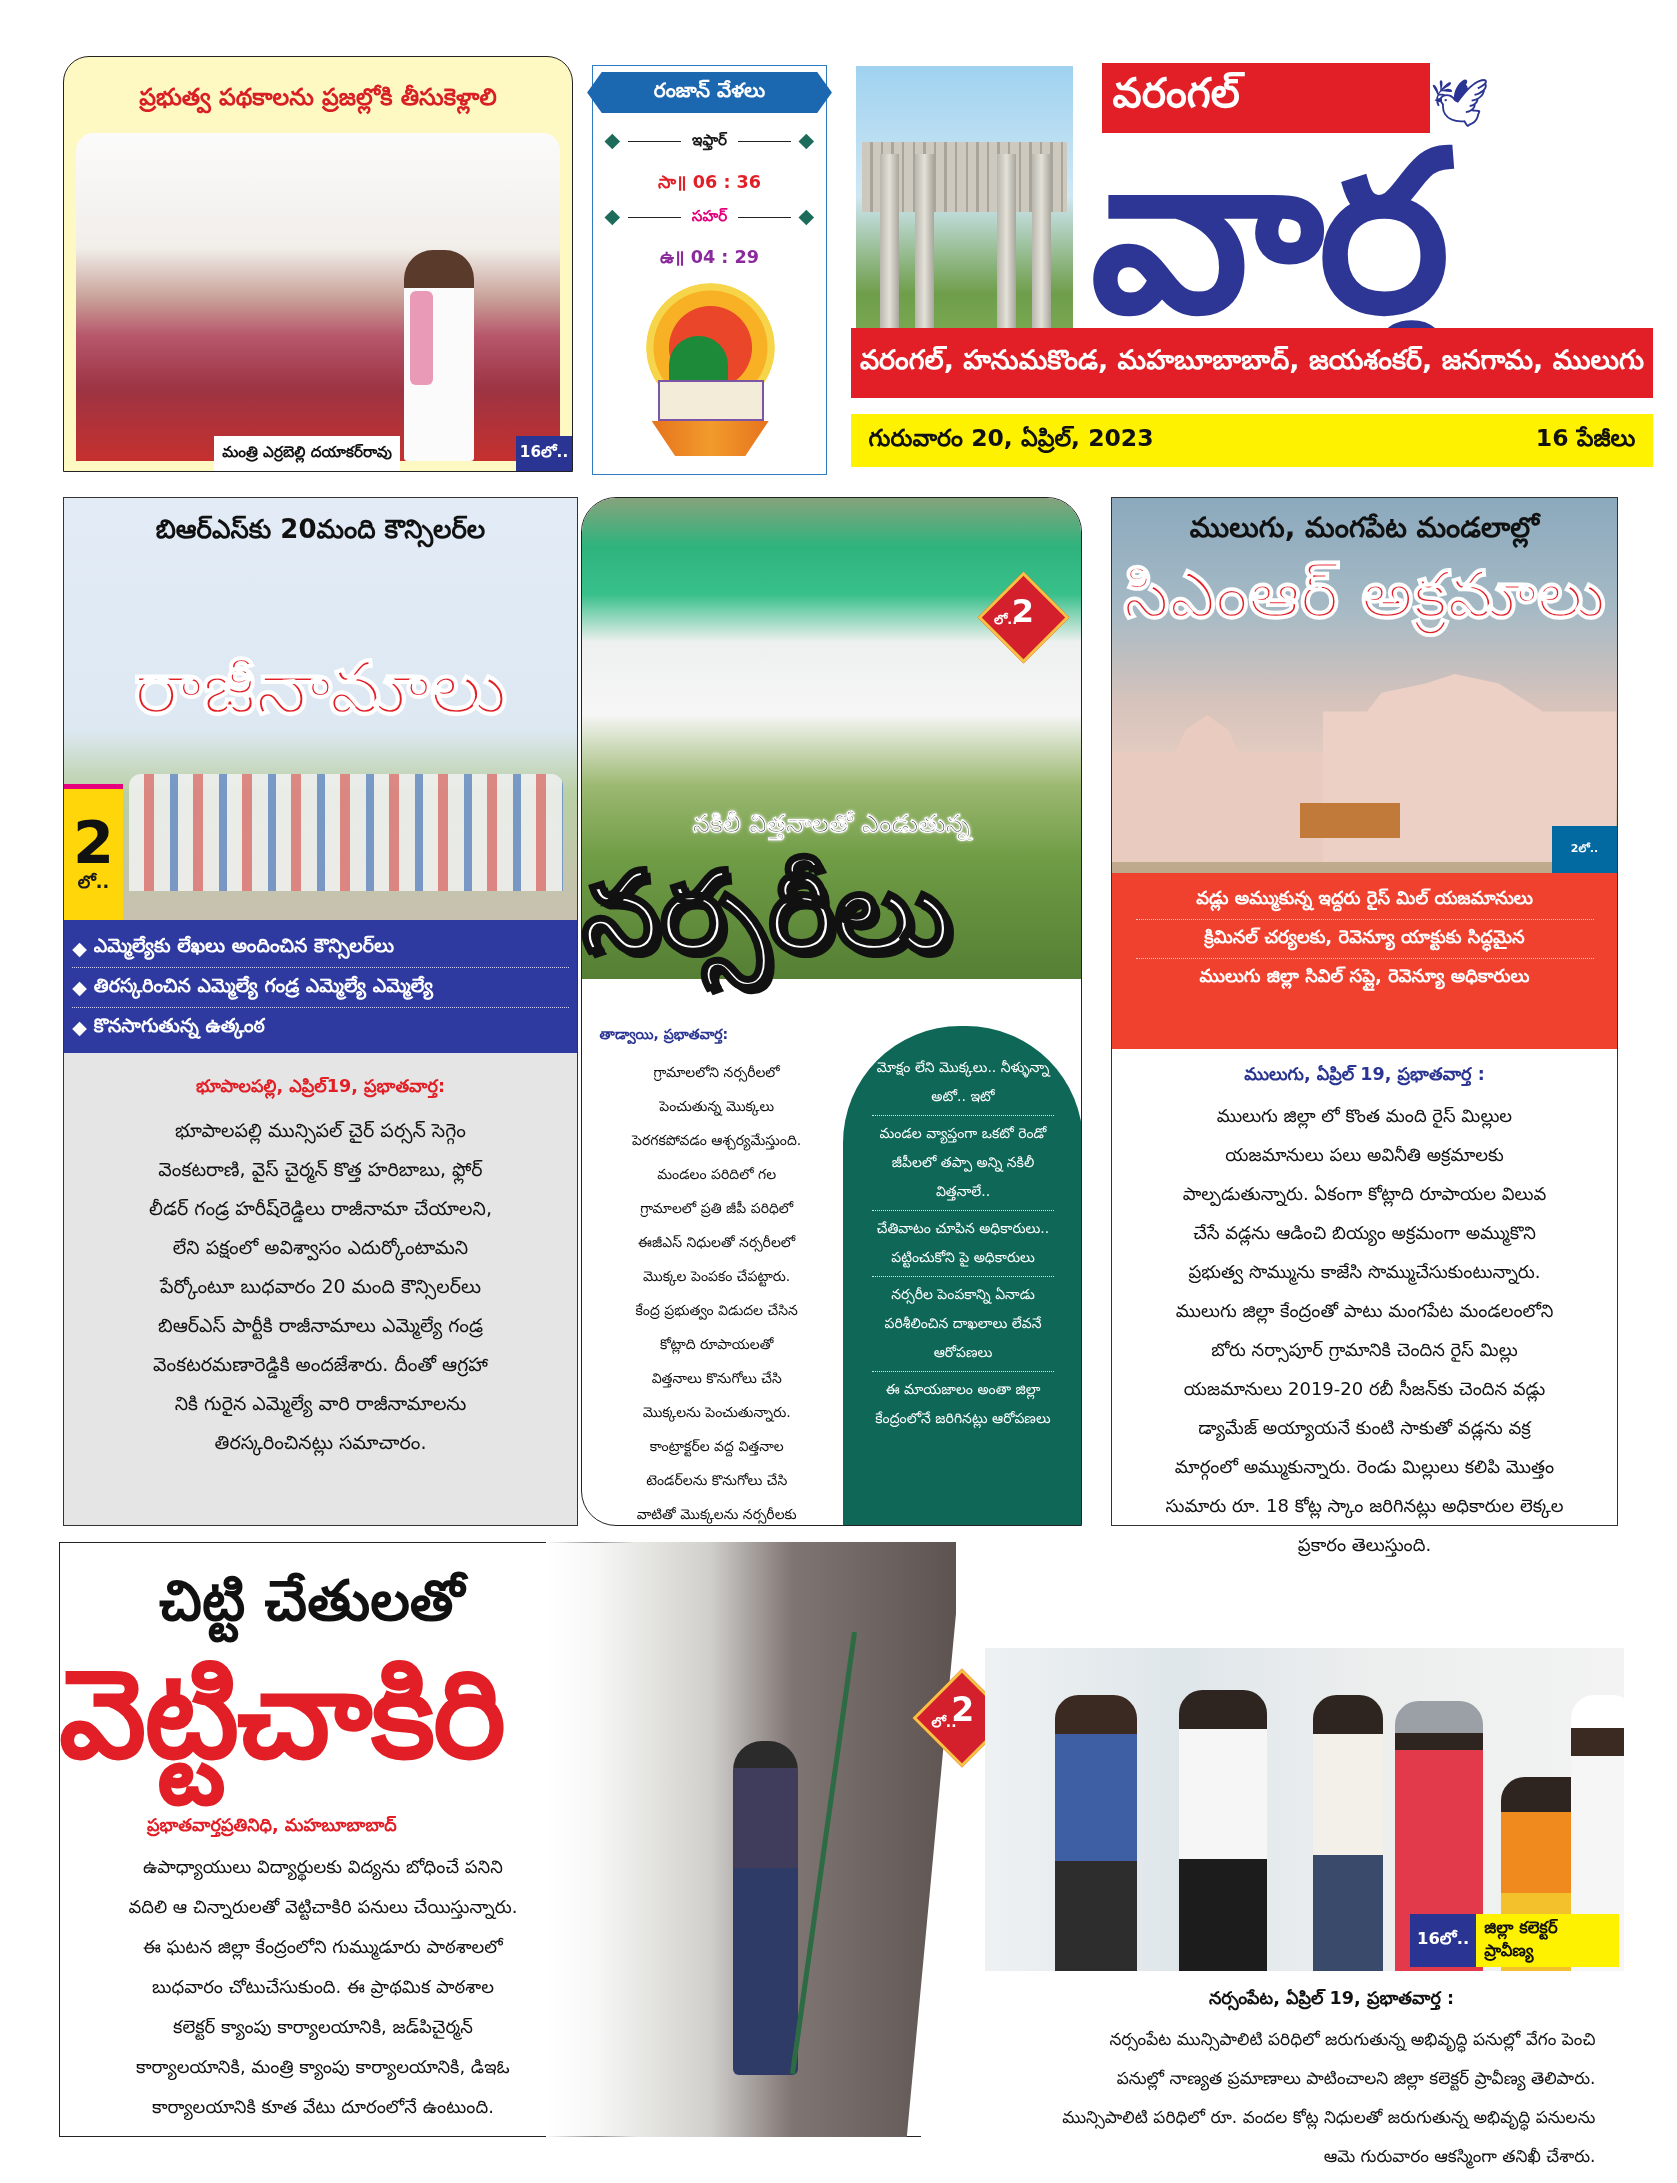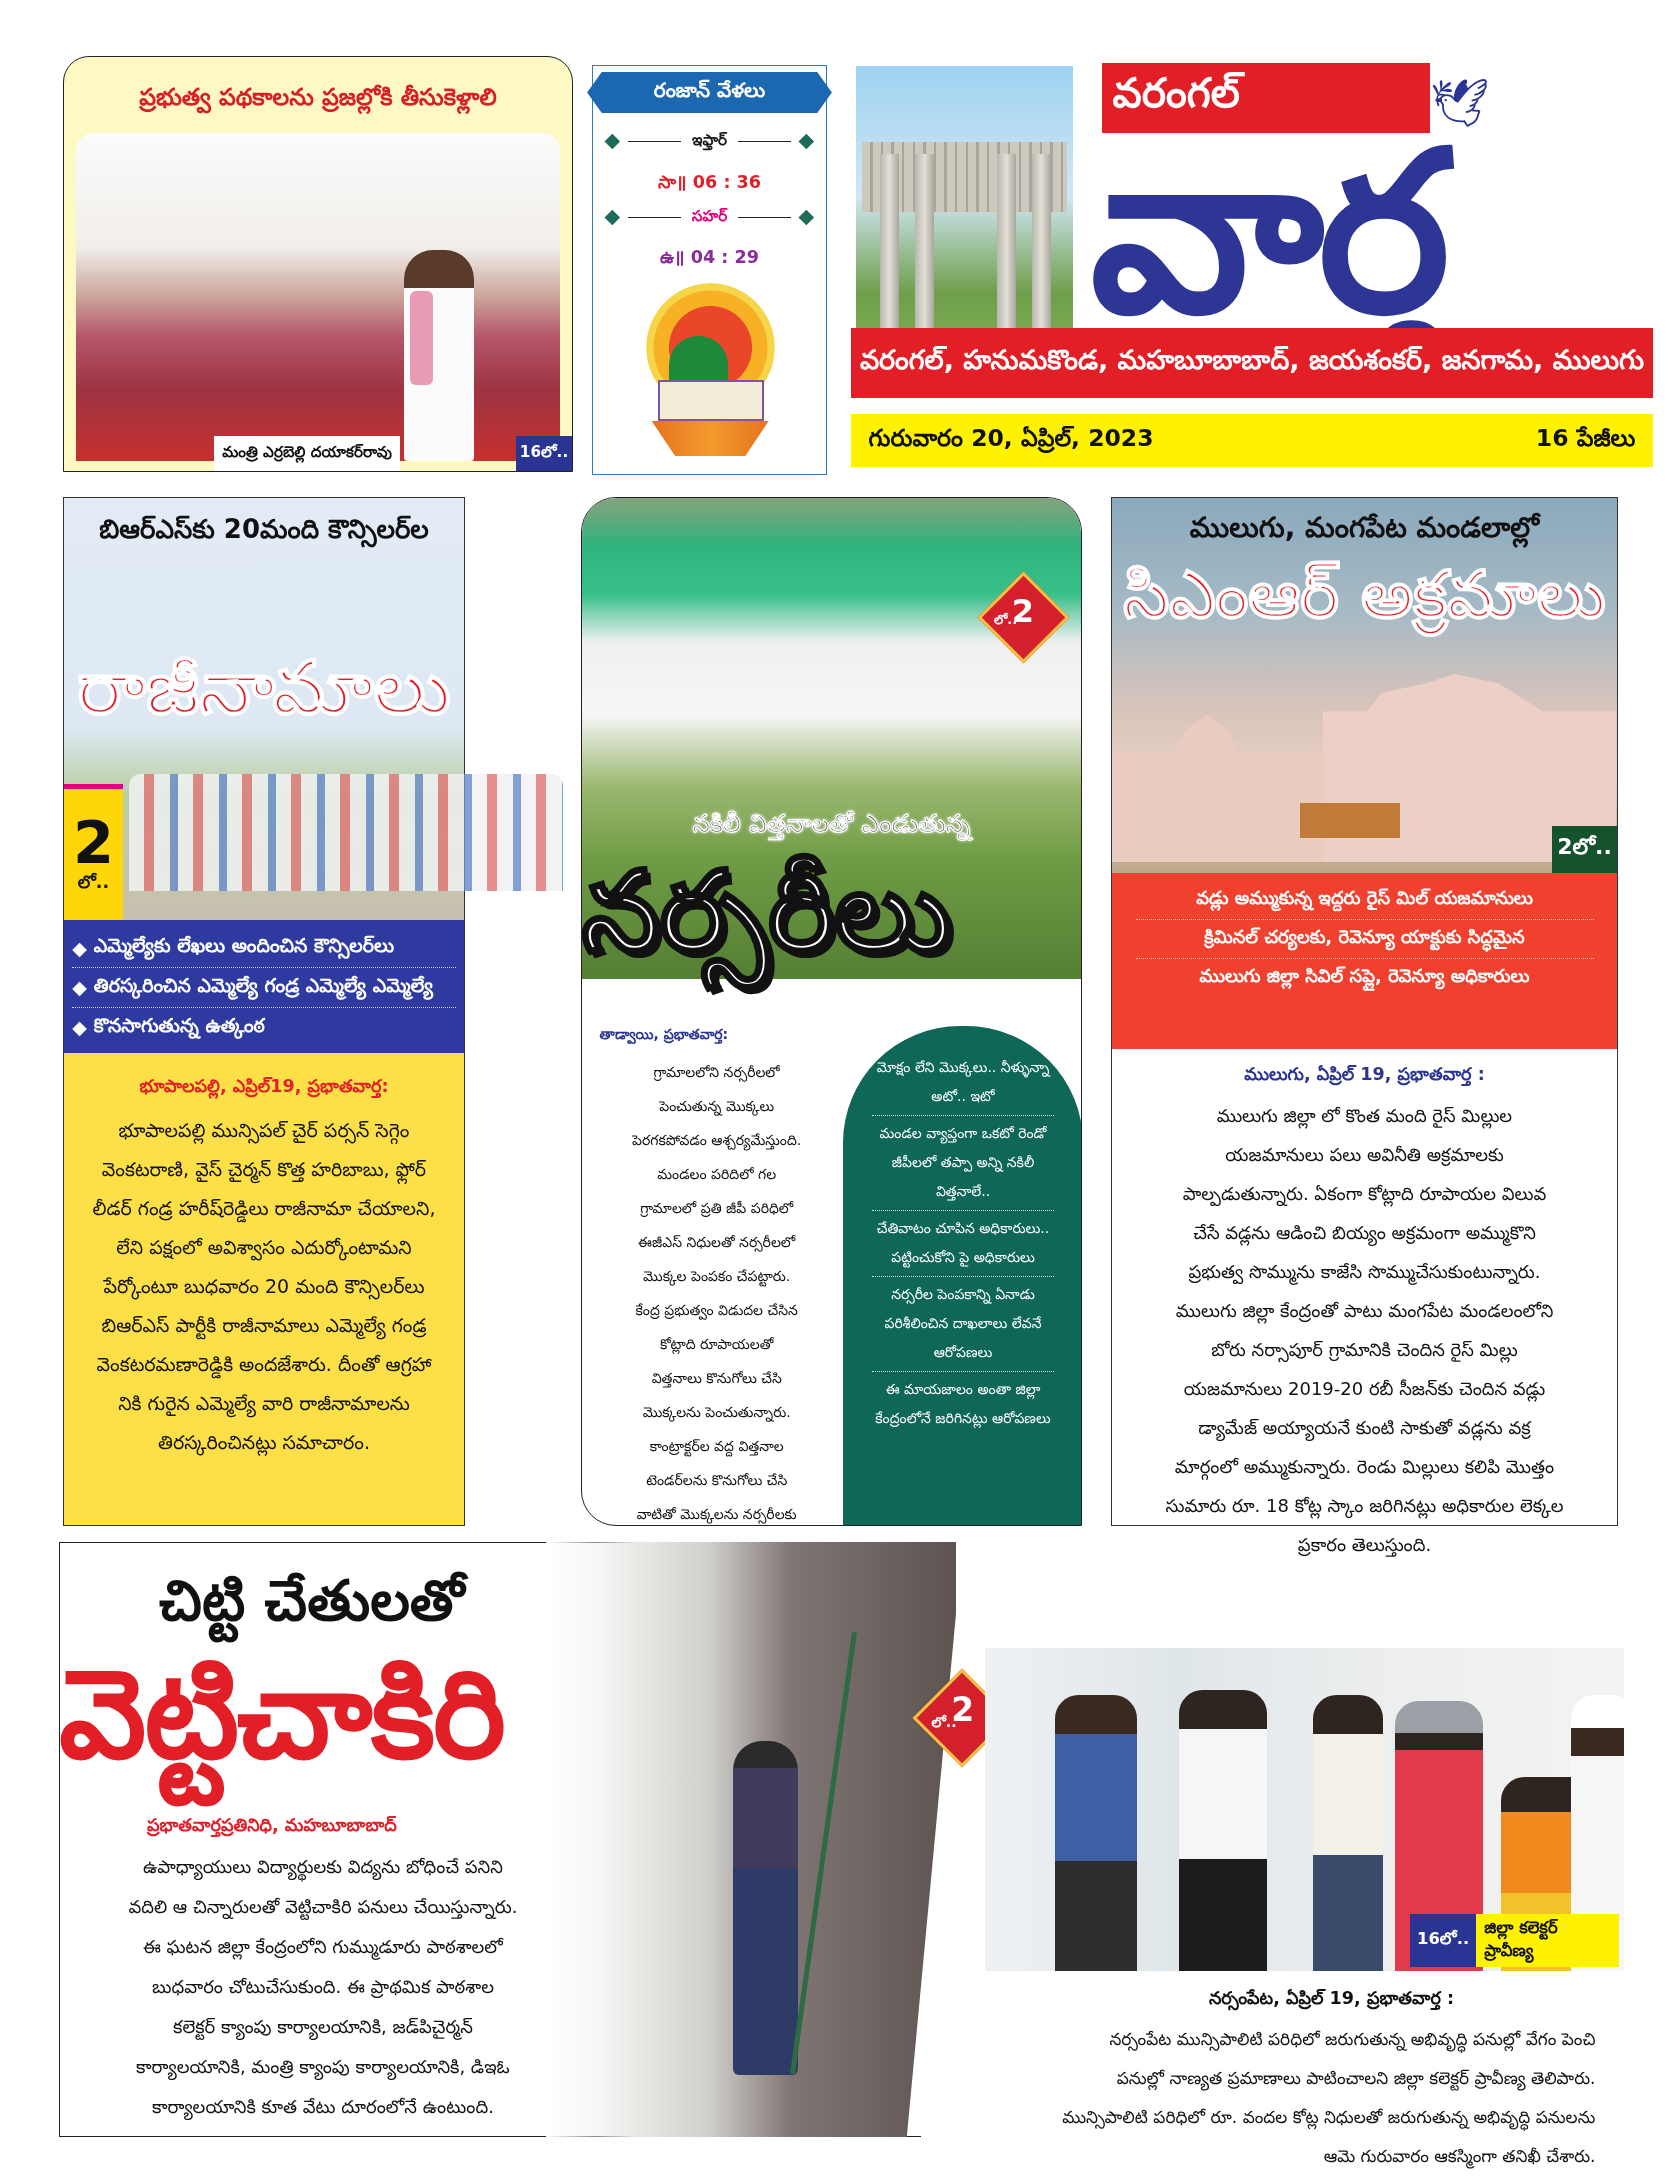--- a/index.html
+++ b/index.html
@@ -38,21 +38,21 @@
   #mast-photo .lintel { position: absolute; left: 5.9px; top: 76px; width: 205px; height: 70px; background: repeating-linear-gradient(90deg, #cdc9bf 0 8.2px, #a9a59b 8.2px 10.6px); }
   #mast-logo { left: 1102px; top: 63px; width: 551px; height: 328px; }
   #mast-logo .kicker { position: absolute; left: 0; top: 0; width: 328px; height: 70px; background: #e21f26; color: #fff; font-size: 41px; font-weight: bold; display: flex; align-items: center; padding-left: 10.6px; }
   #mast-logo .bird { position: absolute; left: 328px; top: 11.7px; font-size: 47px; color: #2a3593; }
   #mast-logo .title { position: absolute; left: -11.7px; top: 47px; font-size: 223px; line-height: 246px; font-weight: bold; color: #2d3694; letter-spacing: -5.9px; }
   #mast-logo .underline { position: absolute; left: 0; top: 311px; width: 516px; height: 8.2px; background: #e21f26; }
   #mast-districts { left: 851px; top: 328px; width: 802px; height: 70px; background: #e21f26; color: #fff; font-size: 27px; font-weight: bold; display: flex; align-items: center; justify-content: center; }
   #mast-date { left: 851px; top: 414px; width: 802px; height: 53px; background: #fff200; color: #111; font-size: 23.5px; font-weight: bold; display: flex; align-items: center; justify-content: space-between; padding: 0 17.6px; }
 
   
-  #brs { left: 63px; top: 497px; width: 402px; height: 1029px; border: 1.8px solid #333; background: #fde047; padding-left: 15px; }
+  #brs { left: 63px; top: 497px; width: 515px; height: 1029px; border: 1.8px solid #333; background: #e5e5e5; padding-left: 15px; }
   #brs .hero { position: absolute; left: 0; top: 0; width: 100%; height: 422px; background: linear-gradient(180deg, #e3ecf6 0%, #dde8f2 55%, #b9cfa4 70%, #c8c0b0 100%); }
   #brs .kicker { position: absolute; left: 0; right: 0; top: 16.4px; text-align: center; font-size: 26px; font-weight: bold; color: #111; }
   #brs .h1 { position: absolute; left: 0; right: 0; top: 70px; text-align: center; font-size: 56px; font-weight: bold; color: #2a3593; }
   #brs .h2 { position: absolute; left: 0; right: 0; top: 147px; text-align: center; font-size: 73px; font-weight: bold; color: #e21f26; -webkit-text-stroke: 1.8px #fff; }
   #brs .crowd { position: absolute; left: 65px; top: 276px; width: 434px; height: 117px; background: repeating-linear-gradient(90deg, #f2f2f2 0 15.2px, #e07a7a 15.2px 24.6px, #f0f0f0 24.6px 41px, #6c8fc9 41px 49px); opacity: .85; border-radius: 11.7px 11.7px 0 0; }
   #brs .ref { position: absolute; left: 0; top: 286px; width: 59px; height: 136px; background: #ffd60a; border-top: 5.9px solid #e6007e; display: flex; flex-direction: column; align-items: center; justify-content: center; }
   #brs .ref .num { font-size: 59px; font-weight: 900; color: #111; line-height: 1; }
   #brs .ref .lo { font-size: 17.6px; font-weight: bold; }
   #brs .bullets { position: absolute; left: 0; top: 422px; width: 100%; height: 133px; background: #2e3aa0; padding: 8.2px 8.2px; }
   #brs .bullet { color: #fff; font-size: 19px; font-weight: bold; padding: 5.9px 0; border-bottom: 1.8px dotted #cfd4f5; display: flex; gap: 7px; align-items: center; }
@@ -75,21 +75,21 @@
   #nursery .sidebar .item:last-child { border-bottom: none; }
 
   
   #cmr { left: 1111px; top: 497px; width: 507px; height: 1029px; border: 1.8px solid #333; background: #fff; }
   #cmr .photo { position: absolute; left: 0; top: 0; width: 100%; height: 375px; background: linear-gradient(180deg, #8ba9bd 0%, #a6bac5 30%, #d7c3bb 55%, #e8cfc4 75%, #c9b69b 90%, #bda78a 100%); }
   #cmr .bld1 { position: absolute; left: 0; top: 217px; width: 211px; height: 147px; background: #e9cbc0; clip-path: polygon(0 25%, 30% 25%, 35% 10%, 45% 0, 55% 10%, 60% 25%, 100% 25%, 100% 100%, 0 100%); }
   #cmr .bld2 { position: absolute; left: 211px; top: 176px; width: 293px; height: 188px; background: #ecd0c6; clip-path: polygon(0 20%, 15% 20%, 20% 10%, 35% 5%, 45% 0, 60% 5%, 75% 20%, 100% 20%, 100% 100%, 0 100%); }
   #cmr .truck { position: absolute; left: 188px; top: 305px; width: 100px; height: 35px; background: #c27a3a; }
   #cmr .kicker { position: absolute; left: 0; right: 0; top: 13px; text-align: center; font-size: 28px; font-weight: bold; color: #111; }
   #cmr .h1 { position: absolute; left: 0; right: 0; top: 59px; text-align: center; font-size: 65px; font-weight: 900; color: #e21f26; -webkit-text-stroke: 1.8px #fff; }
-  #cmr .ref { position: absolute; right: 0; top: 328px; width: 65px; height: 47px; background: #14532d; color: #fff; font-size: 22px; font-weight: bold; display: flex; align-items: center; justify-content: center; }
+  #cmr .ref { position: absolute; right: 0; top: 328px; width: 65px; height: 47px; background: #0369a1; color: #fff; font-size: 11px; font-weight: bold; display: flex; align-items: center; justify-content: center; }
   #cmr .redbox { position: absolute; left: 0; top: 375px; width: 100%; height: 176px; background: #f0412f; padding: 8.2px 23.5px; }
   #cmr .redbox .line { color: #fff; font-size: 18px; font-weight: bold; text-align: center; padding: 5.9px 0; border-bottom: 1.8px dotted #f8c9c0; }
   #cmr .redbox .line:last-child { border-bottom: none; }
   #cmr .dateline { position: absolute; left: 0; right: 0; top: 566px; text-align: center; font-size: 17.6px; font-weight: bold; color: #2a3593; }
   #cmr .body { position: absolute; left: 11.7px; right: 11.7px; top: 598px; text-align: center; font-size: 18px; line-height: 39px; color: #111; }
 
   
   #labour { left: 59px; top: 1542px; width: 915px; height: 595px; }
   #labour .frame { position: absolute; left: 0; top: 0; width: 862px; height: 595px; border-top: 1.8px solid #222; border-left: 1.8px solid #222; border-bottom: 1.8px solid #222; background: #fff; }
   #labour .photo { position: absolute; left: 487px; top: 0; width: 410px; height: 595px; background: linear-gradient(90deg, rgba(255,255,255,1) 0%, rgba(240,240,240,.5) 12%, #e9e9e6 22%, #d0cfcc 40%, #7f7572 60%, #5d5350 100%); clip-path: polygon(0 0, 100% 0, 100% 12%, 88% 100%, 0 100%); }

